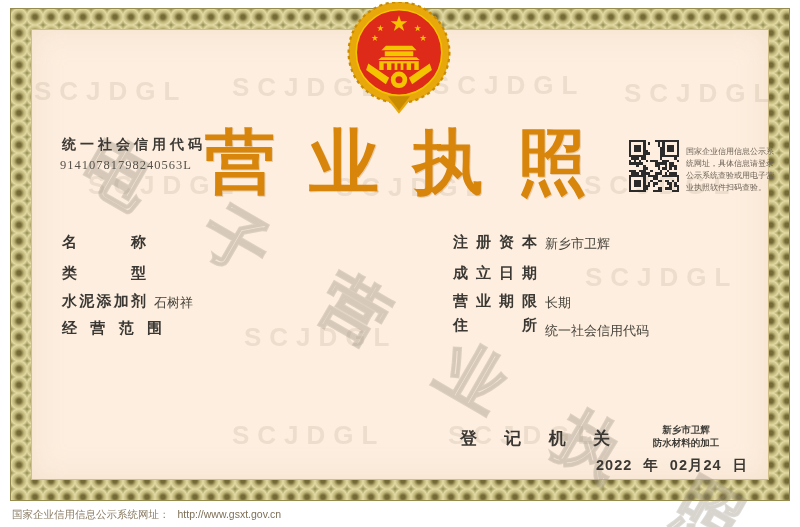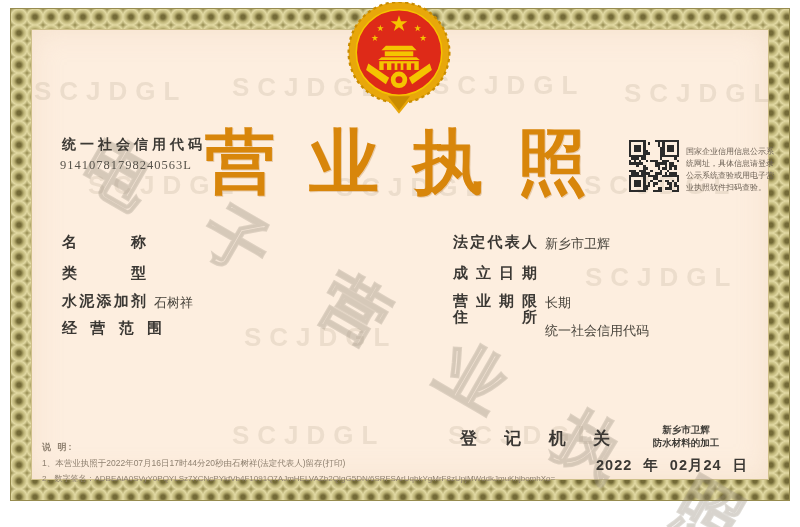--- a/index.html
+++ b/index.html
@@ -371,38 +371,36 @@
 
   <span class="flabel" style="left:62px;top:233px">名称</span>
 
   <span class="flabel" style="left:62px;top:264px">类型</span>
 
   <span class="flabel" style="left:62px;top:292px">水泥添加剂</span>
   <span class="fvalue" style="left:154px;top:294px">石树祥</span>
 
   <span class="flabel" style="left:62px;top:319px;width:100px">经营范围</span>
 
-  <span class="flabel" style="left:453px;top:233px">法定代表人</span>
+  <span class="flabel" style="left:453px;top:233px">注册资本</span>
   <span class="fvalue" style="left:545px;top:235px">新乡市卫辉</span>
 
   <span class="flabel" style="left:453px;top:264px">成立日期</span>
 
   <span class="flabel" style="left:453px;top:292px">营业期限</span>
   <span class="fvalue" style="left:545px;top:294px">长期</span>
 
-  <span class="flabel" style="left:453px;top:308px">住所</span>
+  <span class="flabel" style="left:453px;top:316px">住所</span>
   <span class="fvalue" style="left:545px;top:322px">统一社会信用代码</span>
 
   <div class="reg-label">登记机关</div>
   <div class="reg-authority">
     <div>新乡市卫辉</div>
     <div>防水材料的加工</div>
   </div>
   <div class="reg-date">2022 年 02月24 日</div>
 
-  <div class="notes">
-    <div class="n-head">说 明:</div>
-    <div class="n1">1、本营业执照于2022年07月16日17时44分20秒由石树祥(法定代表人)留存(打印)</div>
-    <div class="n2">2、数字签名：ADBEAiA0SVyY0PQYLSz7XCNcPYkfVb4F1091Q7AJmHELVAZb2QIgG5DN/6SRFSArUqbkYgMrF8zUpjMWddkJmuKhjbomhXo=</div>
+
+  <div class="bottom-left">
+    <span>国家企业信用信息公示系统网址：</span><span class="url">http://www.gsxt.gov.cn</span>
   </div>
 
-
 </div>
 
 </body></html>

